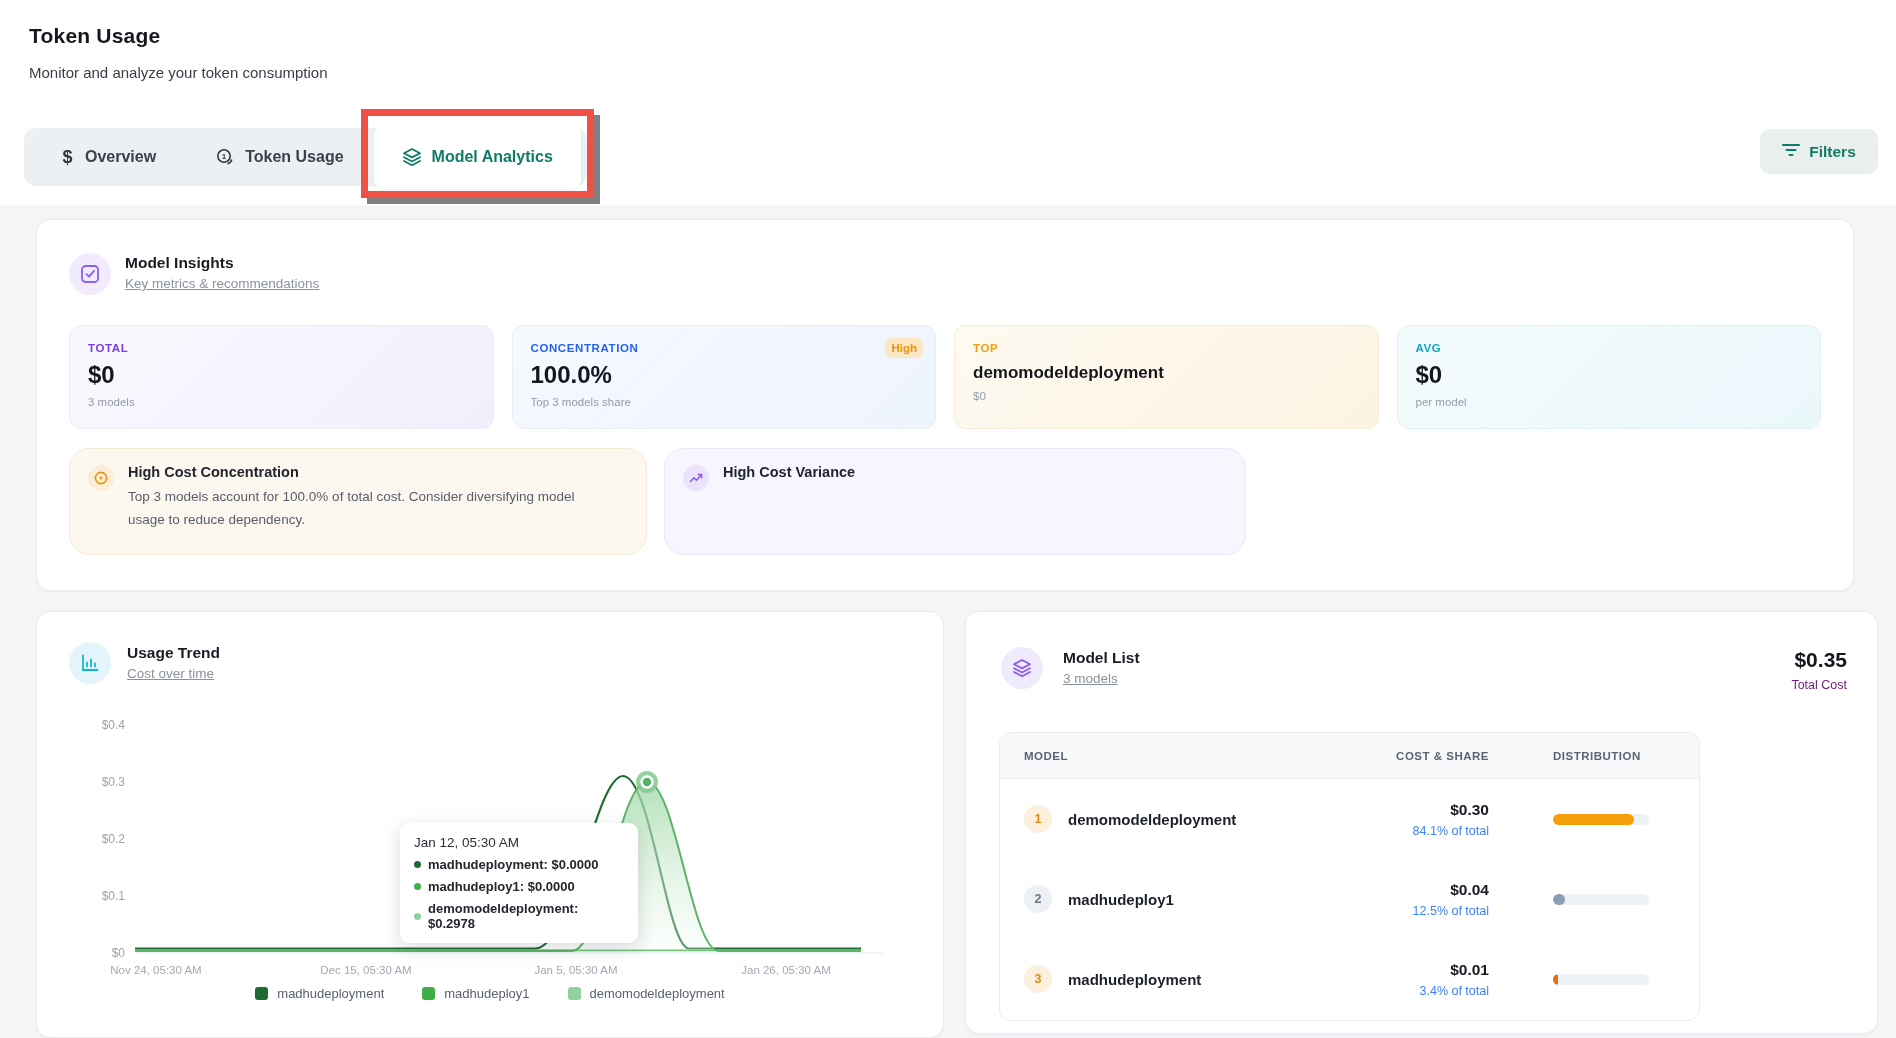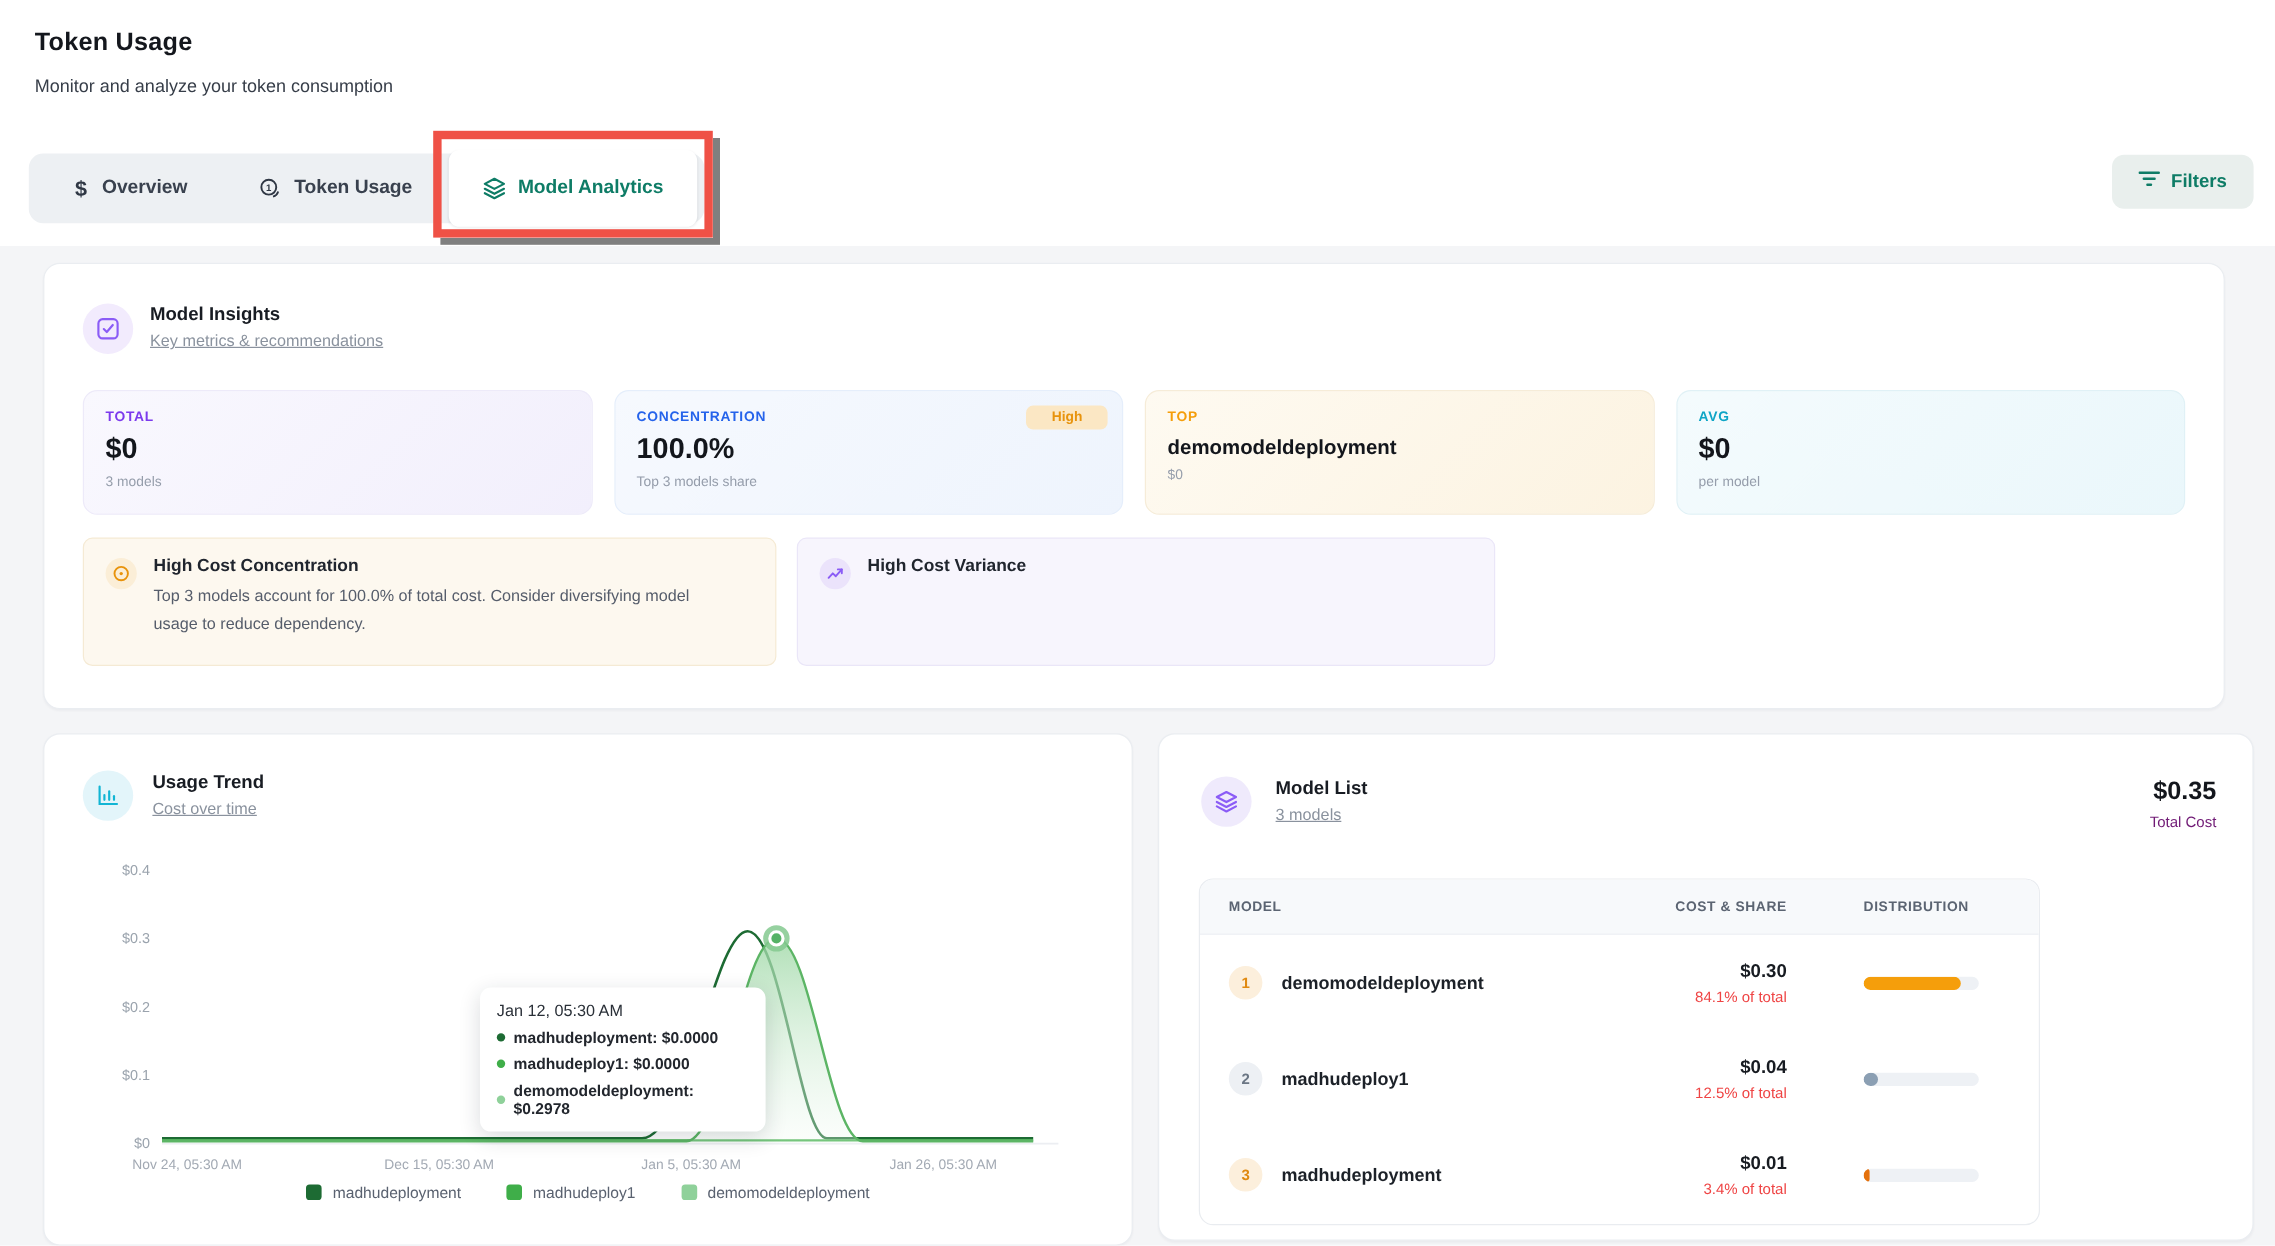--- a/index.html
+++ b/index.html
@@ -44,25 +44,25 @@
   .mcard-value-name { font-size:17px; font-weight:bold; color:#13161c; margin-top:9px; }
   .mcard-sub { font-size:11.5px; color:#959dab; margin-top:7px; }
   .card-total { background:linear-gradient(135deg,#f9f8fe 0%,#f2effc 100%); border:1px solid #edeaf9; }
   .card-total .mcard-label { color:#7c3aed; }
   .card-concentration { background:linear-gradient(135deg,#f6f9fe 0%,#eef4fd 100%); border:1px solid #e5eefb; }
   .card-concentration .mcard-label { color:#2563eb; }
   .card-top { background:linear-gradient(135deg,#fefaf1 0%,#fcf3e1 100%); border:1px solid #f6ecd8; }
   .card-top .mcard-label { color:#f59e0b; }
   .card-avg { background:linear-gradient(135deg,#f4fbfd 0%,#eaf7fb 100%); border:1px solid #e0f1f6; }
   .card-avg .mcard-label { color:#0ea5c6; }
-  .high-badge { position:absolute; top:12px; right:12px; background:#fbe7c4; color:#e8930c; font-size:11.5px; font-weight:bold; padding:4px 21px; border-radius:6px; }
+  .high-badge { position:absolute; top:12px; right:12px; background:#fbe7c4; color:#e8930c; font-size:11.5px; font-weight:bold; padding:4px 6px; border-radius:6px; }
 
   
   .alerts-row { position:absolute; left:32px; top:228px; display:flex; gap:17px; }
-  .alert { border-radius:8px; padding:15px 18px; display:flex; gap:14px; height:107px; }
+  .alert { border-radius:20px; padding:15px 18px; display:flex; gap:14px; height:107px; }
   .alert-conc { width:578px; background:#fdf8ef; border:1px solid #f5ead4; }
   .alert-var  { width:582px; background:#f7f5fd; border:1px solid #eae6f8; }
   .alert-icn { width:26px; height:26px; border-radius:50%; flex:0 0 26px; display:flex; align-items:center; justify-content:center; margin-top:1px; }
   .alert-icn-conc { background:#fbeed7; }
   .alert-icn-var  { background:#ebe3fb; }
   .alert-title { font-size:14.5px; font-weight:bold; color:#20252e; }
   .alert-body  { font-size:13.5px; color:#565d6b; line-height:1.7; margin-top:6px; max-width:470px; }
 
   
   .trend-head-icon { left:32px; top:30px; background:#e3f5fa; }
@@ -91,21 +91,21 @@
   .th-cost { text-align:right; padding-right:20px; }
   .th-dist { padding-left:44px; }
   .mrow { display:grid; grid-template-columns:1fr 200px 190px; align-items:center; height:80px; }
   .mrow-left { display:flex; align-items:center; gap:16px; padding-left:24px; }
   .rank { width:28px; height:28px; border-radius:50%; display:flex; align-items:center; justify-content:center; font-size:12.5px; font-weight:bold; }
   .rank-1,.rank-3 { background:#fcefdc; color:#e08a12; }
   .rank-2 { background:#edf0f4; color:#6b7684; }
   .mname { font-size:15px; font-weight:bold; color:#1c2128; }
   .mcost { text-align:right; padding-right:20px; }
   .mcost-value { font-size:15.5px; font-weight:800; color:#171b21; }
-  .mcost-share { font-size:12.5px; color:#ef4444; margin-top:5px; }
+  .mcost-share { font-size:12.5px; color:#3b82f6; margin-top:5px; }
   .mbar-cell { padding-left:44px; }
   .mbar-track { width:96px; height:11px; border-radius:6px; background:#eef1f5; overflow:hidden; }
   .mbar-fill { height:100%; border-radius:6px; }
 </style>
 </head>
 <body>
 
 <div class="content-shade"></div>
 
 <div class="page-title">Token Usage</div>

